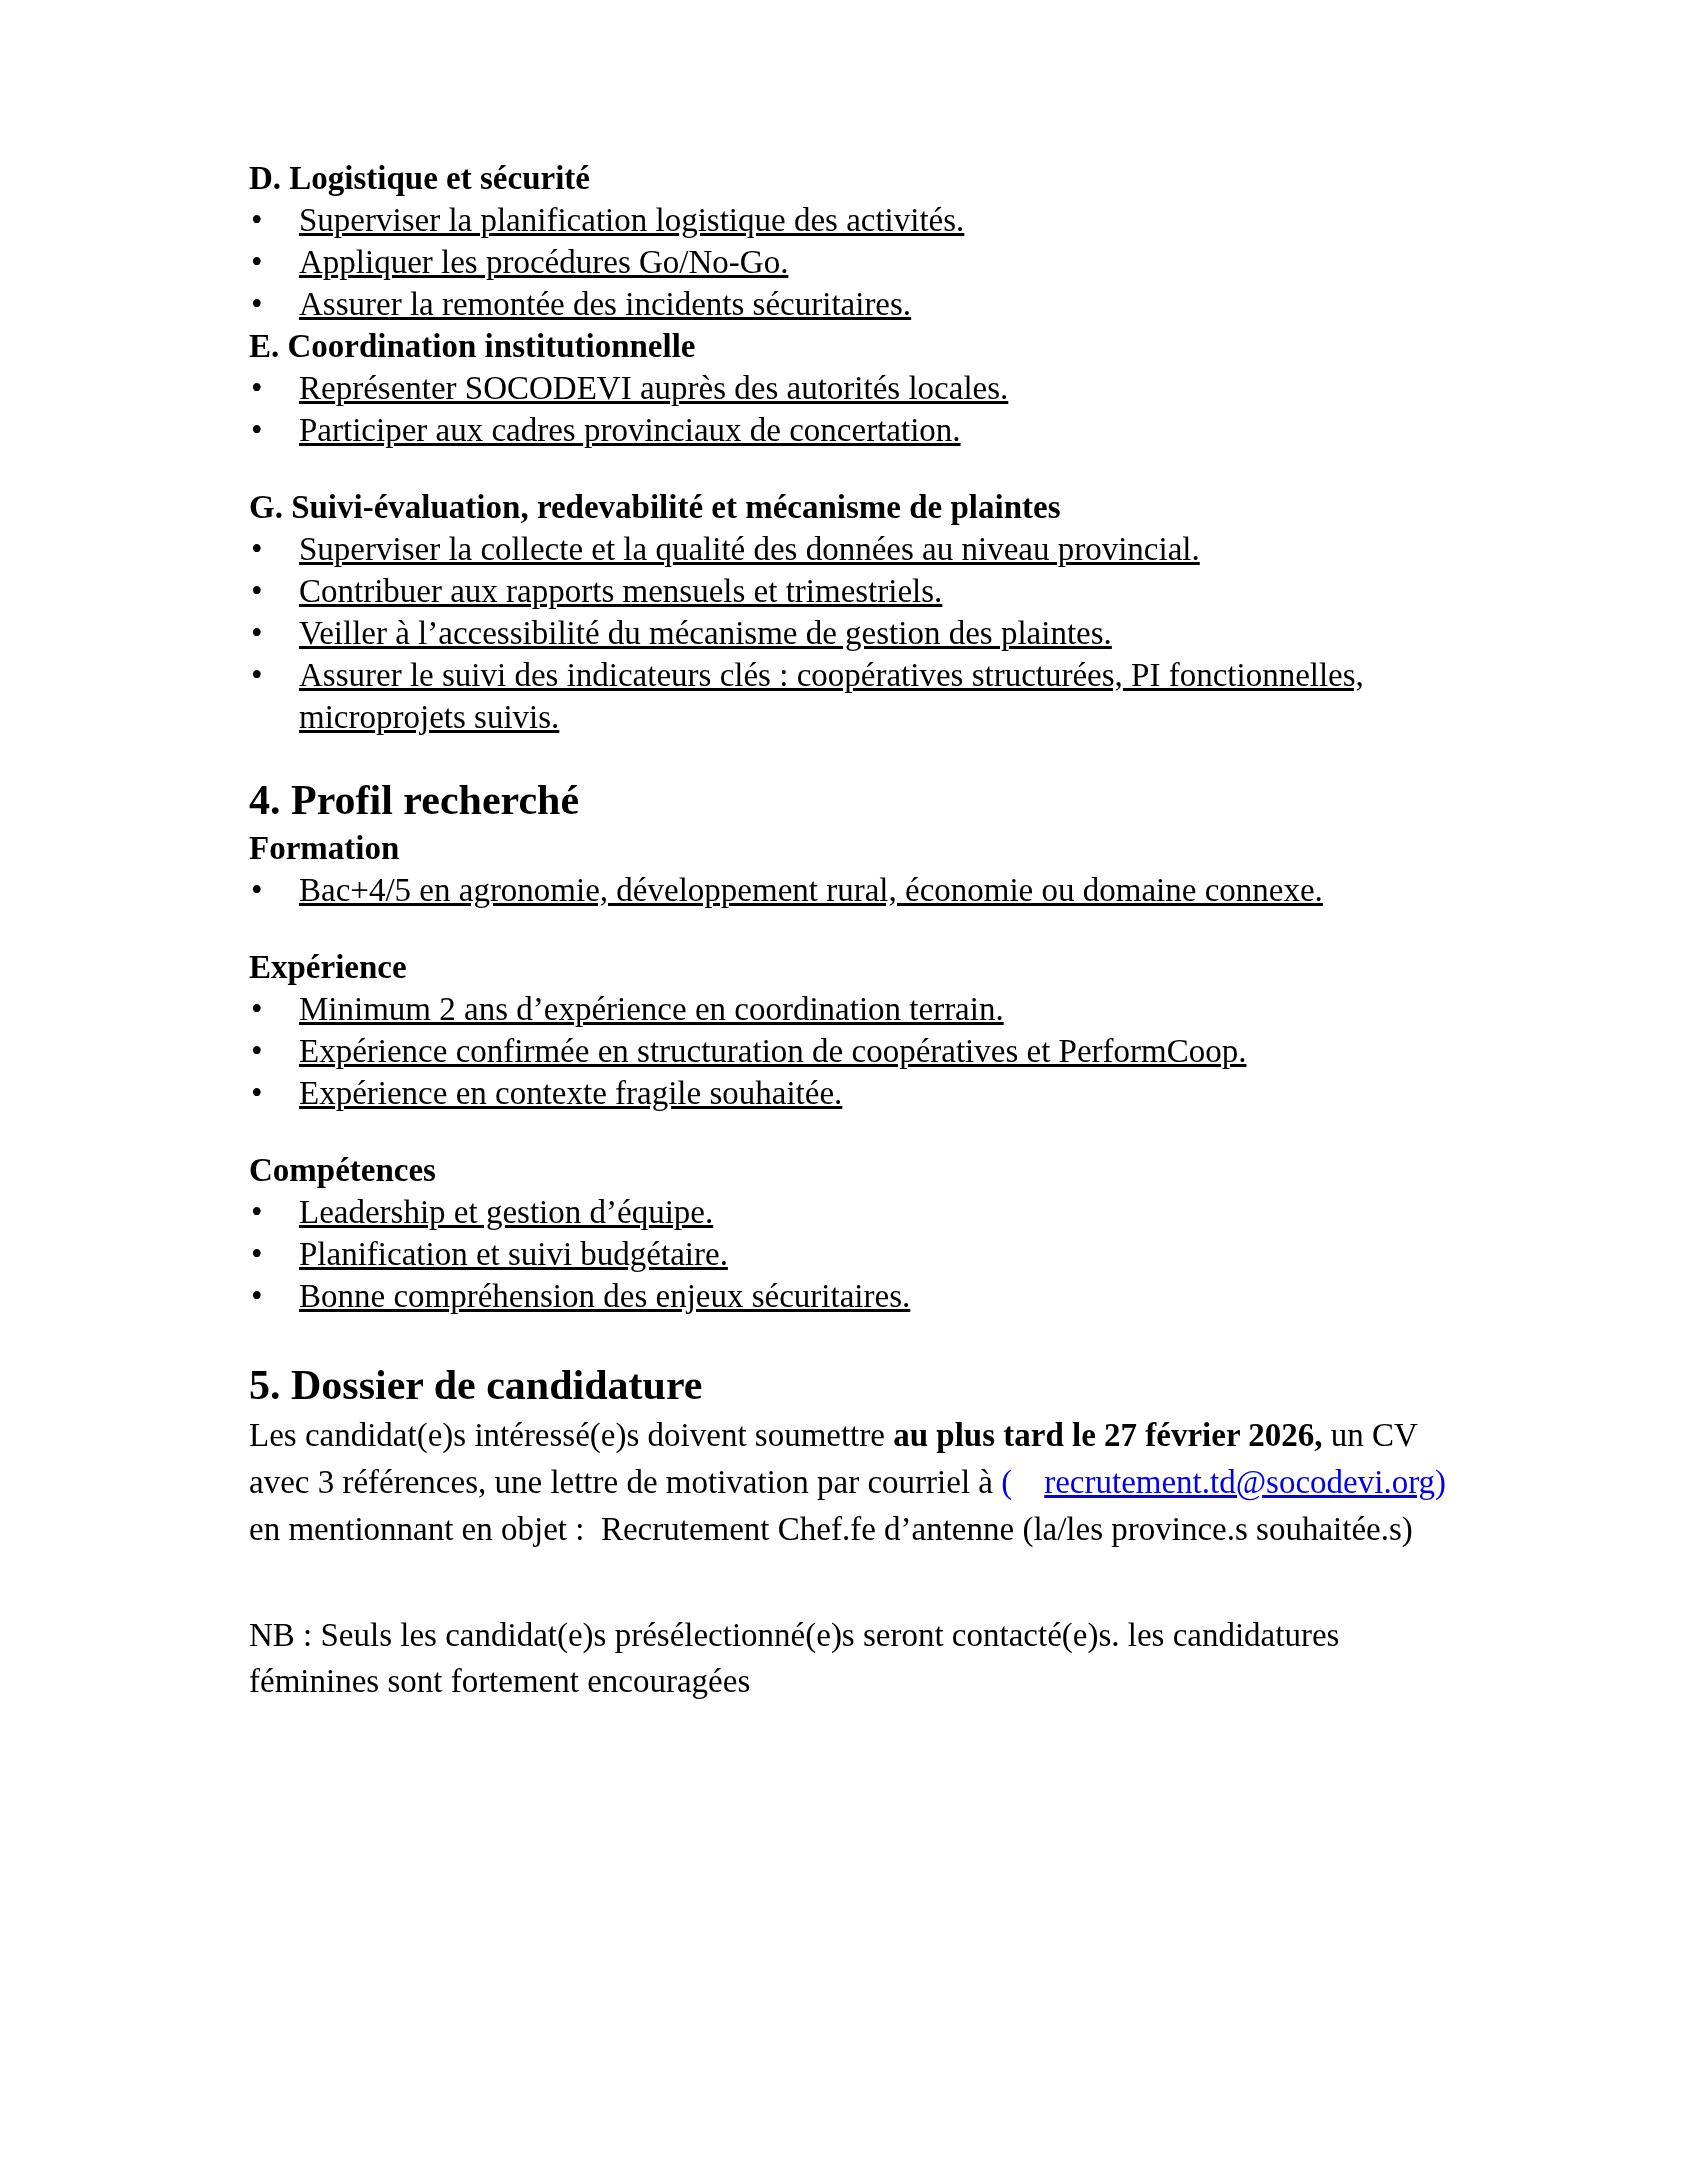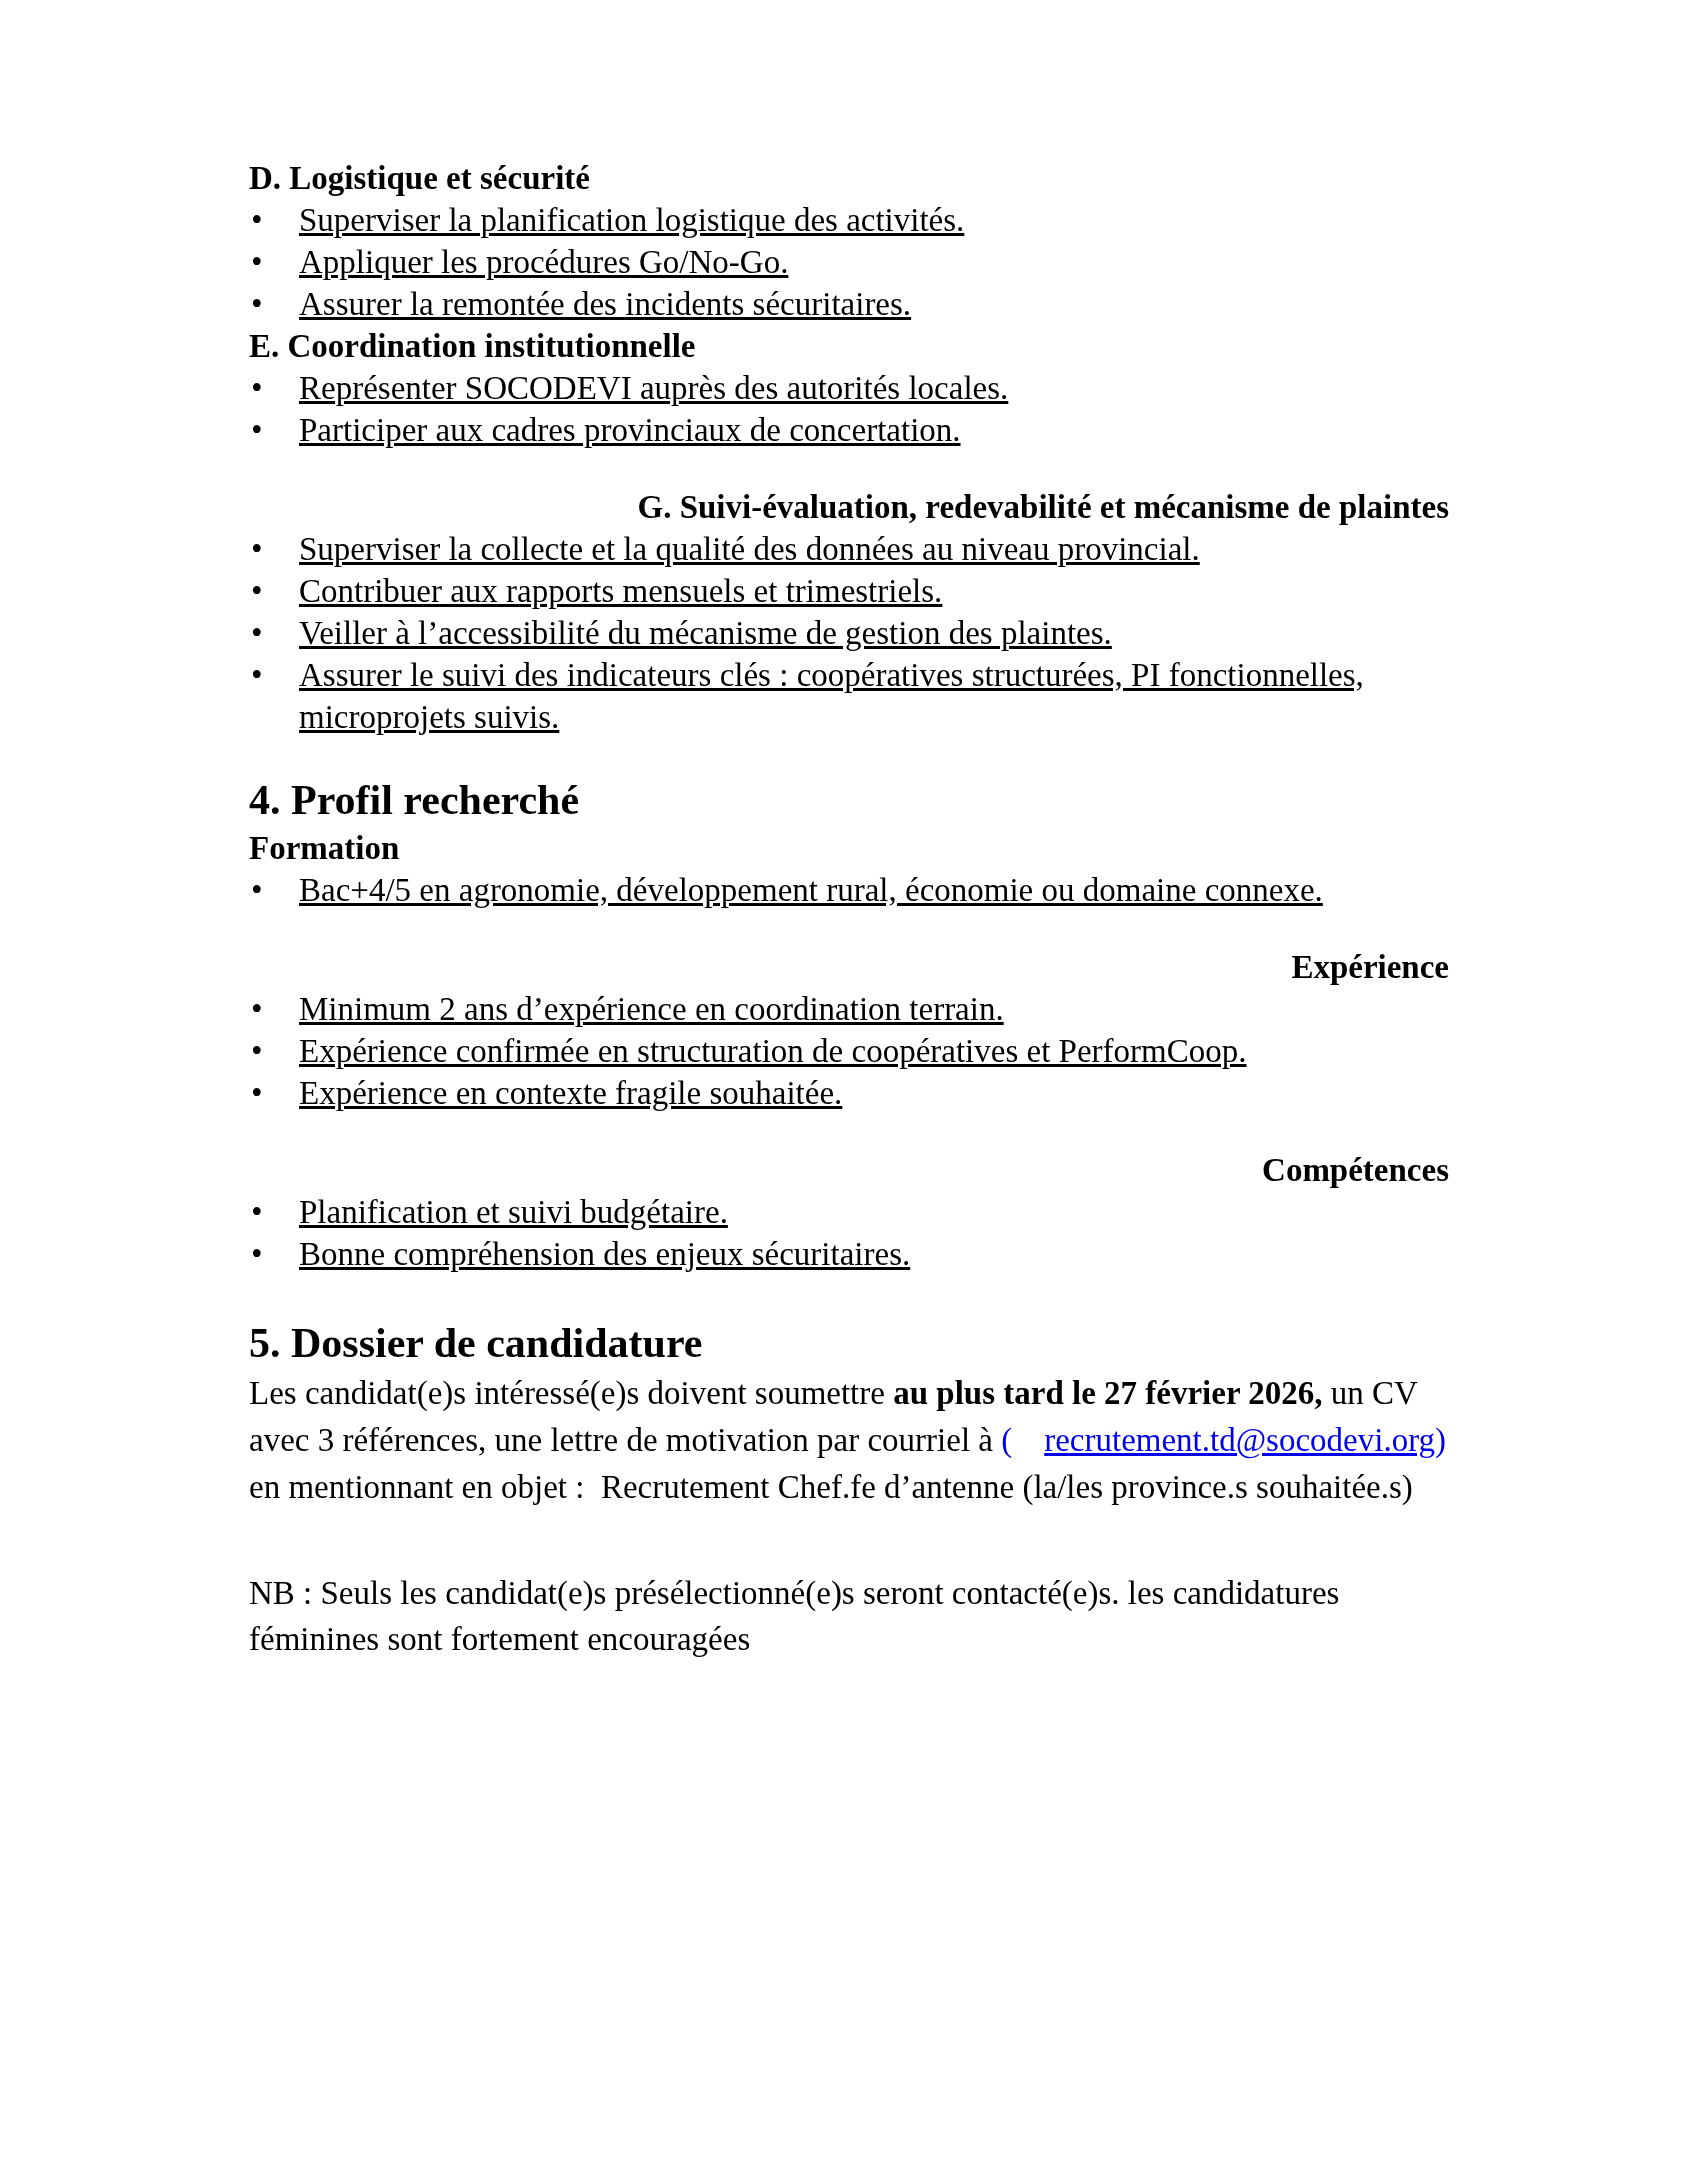--- a/index.html
+++ b/index.html
@@ -31,21 +31,21 @@
     font-size: 33px;
     line-height: 42px;
     font-weight: 700;
   }
   .h2 {
     margin: 0;
     font-size: 42px;
     line-height: 53px;
     font-weight: 700;
   }
-  .mt-sec  { margin-top: 35px; text-align: right; }  
+  .mt-sec  { margin-top: 35px; }  
   .mt-h2a  { margin-top: 36px; }
   .mt-h2b  { margin-top: 42px; }
   ul.bullets {
     margin: 0;
     padding: 0;
     list-style: none;
     text-decoration: underline;
   }
   ul.bullets li {
     position: relative;
@@ -110,20 +110,21 @@
 
     <h3 class="h3 mt-sec">Expérience</h3>
     <ul class="bullets">
       <li>Minimum 2 ans d’expérience en coordination terrain.</li>
       <li>Expérience confirmée en structuration de coopératives et PerformCoop.</li>
       <li>Expérience en contexte fragile souhaitée.</li>
     </ul>
 
     <h3 class="h3 mt-sec">Compétences</h3>
     <ul class="bullets">
+      <li>Leadership et gestion d’équipe.</li>
       <li>Planification et suivi budgétaire.</li>
       <li>Bonne compréhension des enjeux sécuritaires.</li>
     </ul>
 
     <h2 class="h2 mt-h2b">5. Dossier de candidature</h2>
 
     <p class="para"><span>Les candidat(e)s intéressé(e)s doivent soumettre </span><span class="bold">au plus tard le 27 février 2026,</span><span> un CV avec 3 références, une lettre de motivation par courriel à </span><span class="blue">(</span><a class="link">recrutement.td@socodevi.org</a><span class="blue">)</span><span> en mentionnant en objet :&nbsp; Recrutement Chef.fe d’antenne (la/les province.s souhaitée.s)</span></p>
 
     <p class="para-nb">NB : Seuls les candidat(e)s présélectionné(e)s seront contacté(e)s. les candidatures féminines sont fortement encouragées</p>
 

